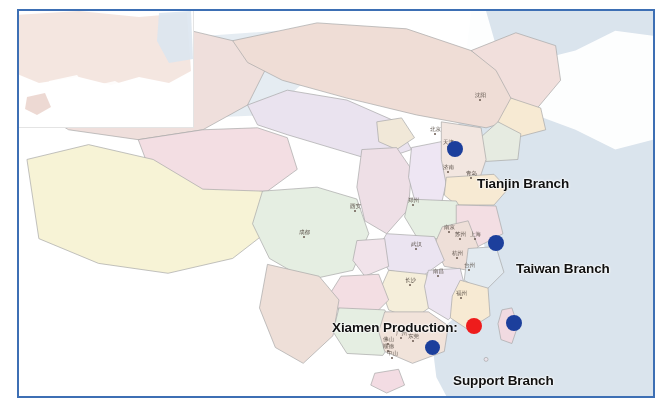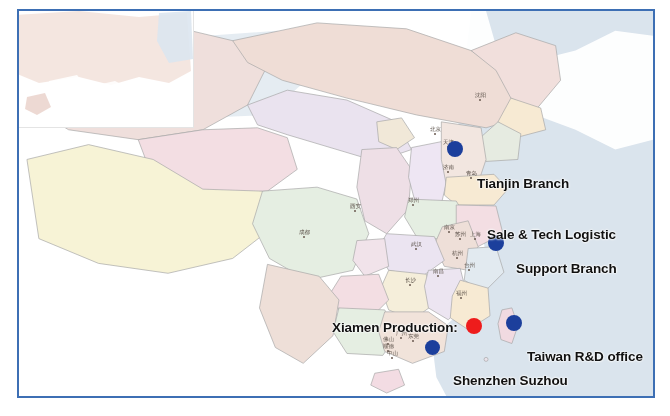--- a/index.html
+++ b/index.html
@@ -256,35 +256,31 @@
     </div>
 
     <div class="marker blue" style="left:428px; top:130px; width:16px; height:16px;"></div>
     <div class="marker blue" style="left:469px; top:224px; width:16px; height:16px;"></div>
     <div class="marker red" style="left:447px; top:307px; width:16px; height:16px;"></div>
     <div class="marker blue" style="left:487px; top:304px; width:16px; height:16px;"></div>
     <div class="marker blue" style="left:406px; top:329px; width:15px; height:15px;"></div>
 
     <div class="callout" id="label-tianjin">
       <span class="flat">Tianjin Branch</span>
-      <span class="l2">Sale &amp; Tech Logistic</span>
     </div>
 
     <div class="callout" id="label-suzhou">
-      <span class="flat">Support Branch</span>
+      <span class="flat">Taiwan Branch</span>
     </div>
 
     <div class="callout" id="label-xiamen">
       <span class="flat">Xiamen Production:</span>
       
     </div>
 
-    <div class="callout" id="label-taiwan">
-      <span class="flat">Taiwan R&amp;D office</span>
-    </div>
 
     <div class="callout" id="label-shenzhen">
-      <span class="flat">Shenzhen Suzhou</span>
+      <span class="flat">Support Branch</span>
       
     </div>
 
   </div>
 </div>
 
 </body></html>

